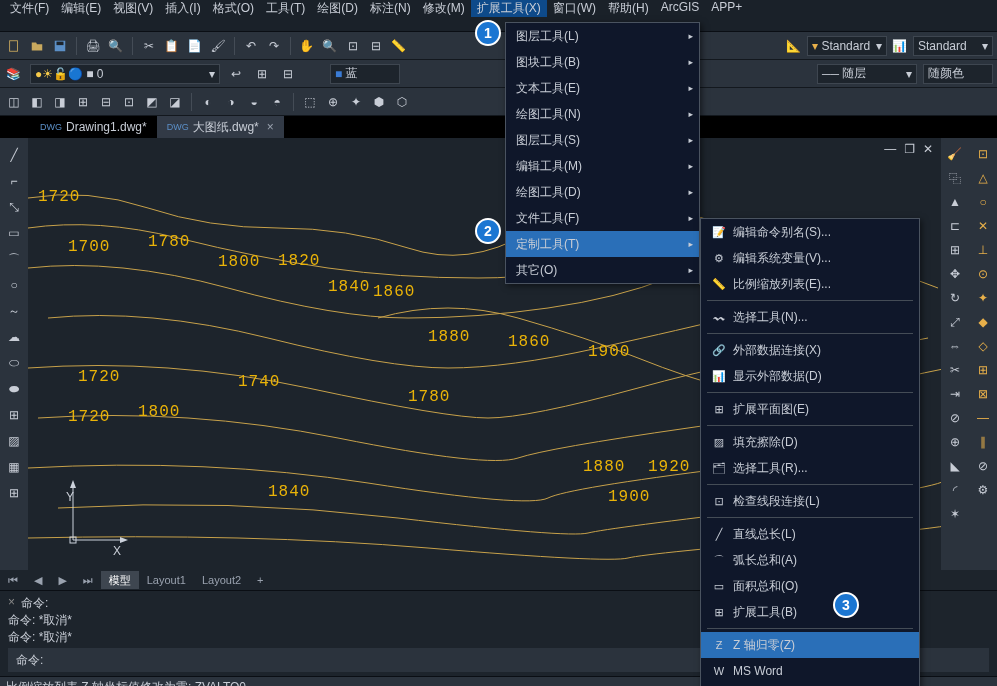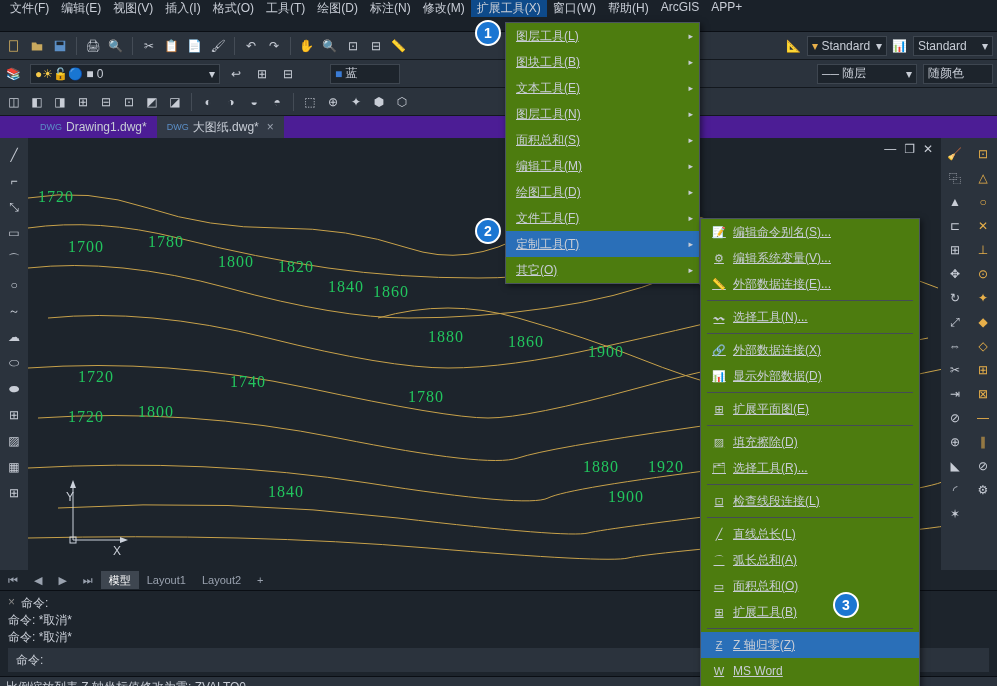--- a/index.html
+++ b/index.html
@@ -6,47 +6,47 @@
 body{background:#2b333d;width:997px;height:686px;overflow:hidden;position:relative;}
 .menubar{background:#1a2129;height:32px;display:flex;align-items:flex-start;padding:0 4px;border-bottom:1px solid #0a0e14;}
 .menubar span{padding:0 6px;cursor:pointer;}
 .menubar span.hl{background:#0e4a8a;}
 .toolbar{background:#2b333d;height:28px;display:flex;align-items:center;padding:0 4px;gap:3px;border-bottom:1px solid #13181e;}
 .tb-btn{width:20px;height:20px;display:flex;align-items:center;justify-content:center;border:1px solid transparent;}
 .tb-sep{width:1px;height:18px;background:#444c56;margin:0 3px;}
 .combo{background:#1d242c;border:1px solid #3e4650;height:20px;display:flex;align-items:center;padding:0 4px;min-width:80px;}
 .combo.wide{min-width:190px;}
 .row2{display:flex;align-items:center;gap:6px;}
-.tabs{background:#4c1d95;height:22px;display:flex;align-items:center;}
+.tabs{background:#000000;height:22px;display:flex;align-items:center;}
 .tab{padding:0 10px;height:22px;display:flex;align-items:center;gap:4px;color:#9aa2af;}
 .tab.active{background:#323a46;color:#fff;}
 .tab .close{color:#9aa2af;margin-left:4px;}
 .main{display:flex;height:432px;background:#1d242c;}
 .side{width:28px;background:#2b333d;display:flex;flex-direction:column;align-items:center;padding-top:6px;gap:4px;}
 .side .tb-btn{width:22px;height:22px;}
 .canvas{flex:1;position:relative;background:#1d242c;overflow:hidden;}
 .right{width:28px;background:#2b333d;display:flex;flex-direction:column;align-items:center;padding-top:6px;gap:4px;}
 .right2{width:28px;background:#2b333d;display:flex;flex-direction:column;align-items:center;padding-top:6px;gap:4px;}
 .status-tabs{background:#1d242c;height:20px;display:flex;align-items:center;}
 .stab{padding:0 8px;height:18px;display:flex;align-items:center;color:#9aa2af;font-size:11px;}
 .stab.active{background:#3e4650;color:#fff;}
 .cmd{background:#1d242c;padding:4px 8px;border-top:1px solid #0a0e14;font-family:Consolas,monospace;font-size:12px;color:#9aa2af;}
 .cmd-input{background:#2b333d;height:24px;padding:0 8px;display:flex;align-items:center;margin-top:2px;}
 .statusbar{background:#2b333d;height:22px;display:flex;align-items:center;padding:0 6px;border-top:1px solid #0a0e14;font-size:11px;}
 
-.menu{position:absolute;background:#4d7c0f;border:1px solid #4a5360;box-shadow:2px 2px 6px rgba(0,0,0,0.5);z-index:100;text-decoration:underline;}
+.menu{position:absolute;background:#0f172a;border:1px solid #4a5360;box-shadow:2px 2px 6px rgba(0,0,0,0.5);z-index:100;}
 .menu-item{height:26px;display:flex;align-items:center;padding:0 24px 0 10px;gap:6px;position:relative;white-space:nowrap;}
 .menu-item.hl{background:#2a6fb8;color:#fff;}
 .menu-item .arrow{position:absolute;right:6px;font-size:9px;}
 .menu-sep{height:1px;background:#444c56;margin:3px 6px;}
 .menu-ico{width:16px;height:16px;display:flex;align-items:center;justify-content:center;font-size:11px;}
 
 .marker{position:absolute;width:26px;height:26px;border-radius:50%;background:#1b76d2;border:2px solid #fff;color:#fff;display:flex;align-items:center;justify-content:center;font-size:14px;font-weight:bold;z-index:200;}
 
-.contour{position:absolute;font-family:Liberation Serif, serif;color:#22c55e;font-size:16px;letter-spacing:1px;}
+.contour{position:absolute;font-family:Liberation Mono, monospace;color:#eab308;font-size:16px;letter-spacing:1px;}
 svg.map{position:absolute;left:0;top:0;}
 .win-ctrl{position:absolute;right:8px;top:4px;display:flex;gap:8px;color:#c8cdd6;z-index:5;}
 .axis{position:absolute;left:40px;bottom:20px;color:#ccd2dc;font-family:Consolas,monospace;}
 .icon-svg{width:14px;height:14px;}
 </style>
 </head>
 <body>
 
 <div class="menubar">
   <span>文件(F)</span>
@@ -198,28 +198,28 @@
         <path d="M0 400 Q220 395 400 410 T600 420 T800 400 T920 380"></path>
         <path d="M350 180 Q420 160 490 180 T610 220 T700 250"></path>
         <path d="M500 130 Q570 110 640 135 T760 170 T860 200"></path>
         <path d="M550 80 Q620 60 690 85 T810 120 T910 150"></path>
       </g>
     </svg>
     <div class="contour" style="left:10px;top:50px">1720</div>
     <div class="contour" style="left:40px;top:100px">1700</div>
     <div class="contour" style="left:120px;top:95px">1780</div>
     <div class="contour" style="left:190px;top:115px">1800</div>
-    <div class="contour" style="left:250px;top:120px">1820</div>
+    <div class="contour" style="left:250px;top:114px">1820</div>
     <div class="contour" style="left:300px;top:140px">1840</div>
     <div class="contour" style="left:345px;top:145px">1860</div>
     <div class="contour" style="left:400px;top:190px">1880</div>
     <div class="contour" style="left:480px;top:195px">1860</div>
     <div class="contour" style="left:560px;top:205px">1900</div>
     <div class="contour" style="left:50px;top:230px">1720</div>
-    <div class="contour" style="left:202px;top:235px">1740</div>
+    <div class="contour" style="left:210px;top:235px">1740</div>
     <div class="contour" style="left:380px;top:250px">1780</div>
     <div class="contour" style="left:40px;top:270px">1720</div>
     <div class="contour" style="left:110px;top:265px">1800</div>
     <div class="contour" style="left:240px;top:345px">1840</div>
     <div class="contour" style="left:555px;top:320px">1880</div>
     <div class="contour" style="left:620px;top:320px">1920</div>
     <div class="contour" style="left:580px;top:350px">1900</div>
 
     <div class="axis">
       <div style="position:absolute;left:-2px;top:-60px">Y</div>
@@ -303,25 +303,25 @@
     </div>
   <div class="menu-item">
       <span>图块工具(B)</span>
       <span class="arrow">▸</span>
     </div>
   <div class="menu-item">
       <span>文本工具(E)</span>
       <span class="arrow">▸</span>
     </div>
   <div class="menu-item">
-      <span>图层工具(N)</span>
-      <span class="arrow">▸</span>
-    </div>
-  <div class="menu-item">
-      <span>面积总和(S)</span>
+      <span>绘图工具(N)</span>
+      <span class="arrow">▸</span>
+    </div>
+  <div class="menu-item">
+      <span>图层工具(S)</span>
       <span class="arrow">▸</span>
     </div>
   <div class="menu-item">
       <span>编辑工具(M)</span>
       <span class="arrow">▸</span>
     </div>
   <div class="menu-item">
       <span>绘图工具(D)</span>
       <span class="arrow">▸</span>
     </div>
@@ -343,21 +343,21 @@
   <div class="menu-item">
       <span class="menu-ico">📝</span>
       <span>编辑命令别名(S)...</span>
     </div>
   <div class="menu-item">
       <span class="menu-ico">⚙</span>
       <span>编辑系统变量(V)...</span>
     </div>
   <div class="menu-item">
       <span class="menu-ico">📏</span>
-      <span>外部数据连接(E)...</span>
+      <span>比例缩放列表(E)...</span>
     </div>
   <div class="menu-sep"></div>
   <div class="menu-item">
       <span class="menu-ico">〰</span>
       <span>选择工具(N)...</span>
     </div>
   <div class="menu-sep"></div>
   <div class="menu-item">
       <span class="menu-ico">🔗</span>
       <span>外部数据连接(X)</span>

